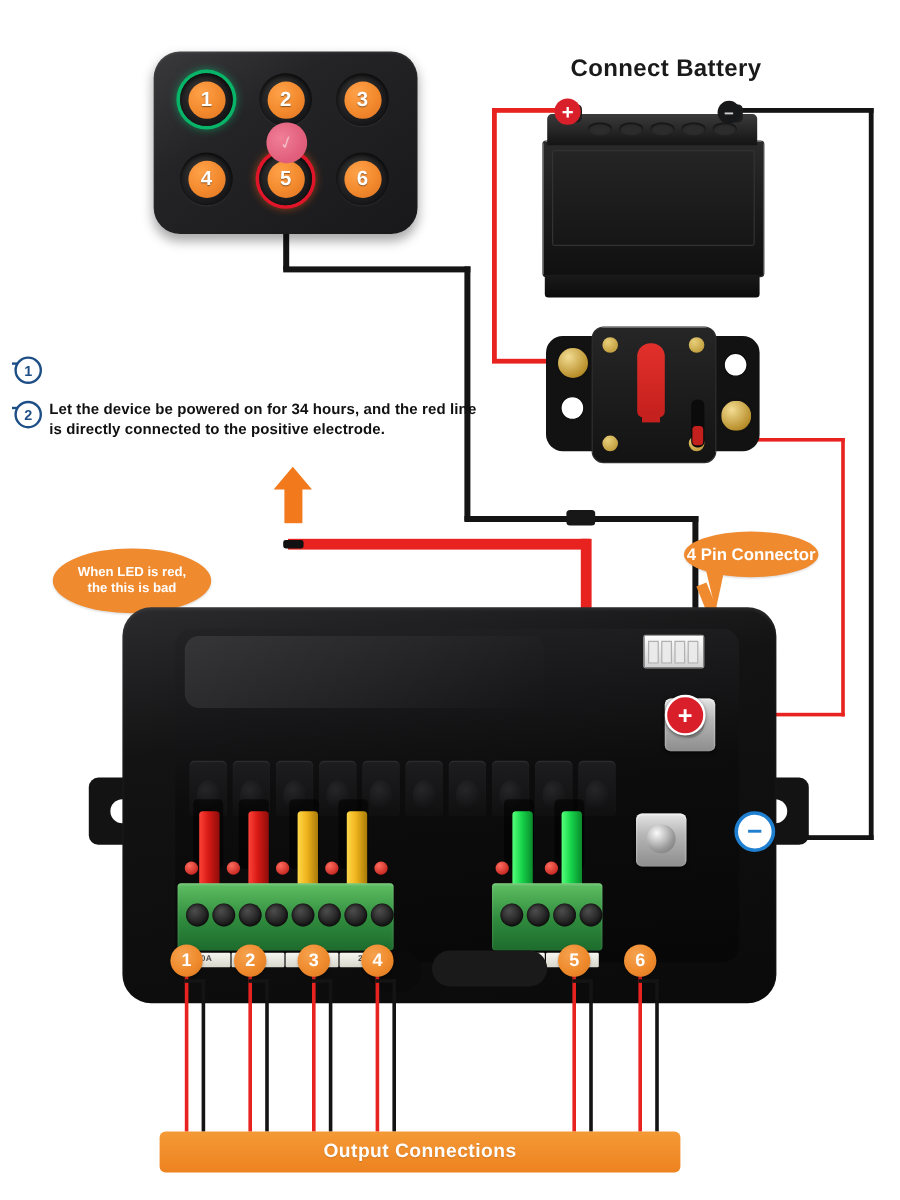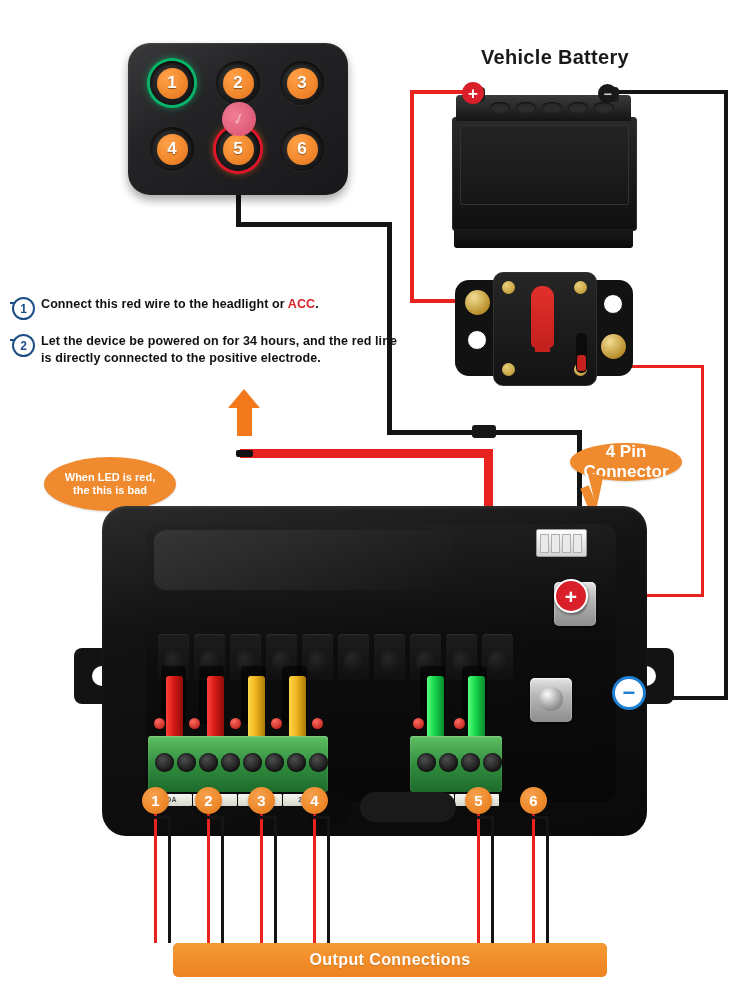--- a/index.html
+++ b/index.html
@@ -142,21 +142,21 @@
     align-items:center;justify-content:center;line-height:1.15;
     box-shadow:0 1px 2px rgba(0,0,0,.15);}
   .bub-tail{position:absolute;background:#f08a2e;}
 
   #led-bubble{left:44px;top:457px;width:132px;height:54px;font-size:11px;}
   #led-tail{left:124px;top:500px;width:14px;height:30px;clip-path:polygon(0 0,100% 0,46% 100%);}
   #led-arrow{position:absolute;left:129px;top:525px;width:9px;height:180px;background:#f08a2e;}
   #led-arrow:after{content:"";position:absolute;left:-6px;top:180px;border-left:10px solid transparent;
     border-right:10px solid transparent;border-top:13px solid #f08a2e;}
 
-  #pin-bubble{left:570px;top:443px;width:112px;height:38px;font-size:17px;}
+  #pin-bubble{left:570px;top:443px;width:112px;height:38px;font-size:14px;}
   #pin-tail{left:585px;top:474px;width:16px;height:34px;clip-path:polygon(0 0,100% 0,88% 100%);
     transform:rotate(9deg);}
   #pin-arrow{position:absolute;left:580px;top:487px;width:9px;height:44px;background:#f08a2e;
     transform:rotate(-22deg);transform-origin:top center;}
   #pin-arrow:after{content:"";position:absolute;left:-5px;top:40px;border-left:9px solid transparent;
     border-right:9px solid transparent;border-top:12px solid #f08a2e;}
 
   #up-arrow{position:absolute;left:237px;top:406px;width:15px;height:30px;background:#f2791c;}
   #up-arrow:before{content:"";position:absolute;left:-9px;top:-17px;border-left:16px solid transparent;
     border-right:16px solid transparent;border-bottom:19px solid #f2791c;}
@@ -176,21 +176,21 @@
   
   .out-num{position:absolute;width:27px;height:27px;border-radius:50%;
     background:radial-gradient(circle at 38% 32%,#f5a24f 0%,#ef8a2c 55%,#d9761f 100%);
     color:#ffffff;font-size:15px;font-weight:bold;display:flex;align-items:center;justify-content:center;
     box-shadow:0 1px 2px rgba(0,0,0,.3);}
 
   #output-banner{left:133px;top:943px;width:434px;height:34px;border-radius:5px;
     background:linear-gradient(180deg,#f49a35,#ed8220);
     color:#ffffff;font-size:16px;font-weight:bold;letter-spacing:.4px;
     display:flex;align-items:center;justify-content:center;
-    text-shadow:0 1px 1px rgba(0,0,0,.15);margin-left:40px;}
+    text-shadow:0 1px 1px rgba(0,0,0,.15);}
 </style>
 </head>
 <body>
 
 <div class="wire blk abs" style="left:236px;top:195px;width:5px;height:30px;"></div>
 <div class="wire blk abs" style="left:236px;top:222px;width:156px;height:5px;"></div>
 <div class="wire blk abs" style="left:387px;top:222px;width:5px;height:212px;"></div>
 <div class="wire blk abs" style="left:387px;top:430px;width:195px;height:5px;"></div>
 <div class="abs" style="left:472px;top:425px;width:24px;height:13px;background:#171717;border-radius:3px;"></div>
 <div class="wire blk abs" style="left:577px;top:430px;width:5px;height:104px;"></div>
@@ -226,21 +226,21 @@
   </div>
   <div class="sw-btn ring-red" style="left:88px;top:84px;">
     <i>5</i>
   </div>
   <div class="sw-btn" style="left:152px;top:84px;">
     <i>6</i>
   </div>
   <div id="panel-logo">✓</div>
 </div>
 
-<div class="abs" id="battery-title">Vehicle Battery</div>
+<div class="abs" id="battery-title">Connect Battery</div>
 <div class="abs" id="battery">
   <div id="bat-body"></div>
   <div id="bat-foot"></div>
   <div id="bat-top">
     <div class="cell" style="left:34px;"></div>
     <div class="cell" style="left:60px;"></div>
     <div class="cell" style="left:86px;"></div>
     <div class="cell" style="left:112px;"></div>
     <div class="cell" style="left:138px;"></div>
   </div>
@@ -264,23 +264,20 @@
     <div id="brk-slot"></div>
     <div id="brk-tab"></div>
   </div>
   <div id="brk-lever"></div>
 </div>
 
 <div class="abs" id="instructions">
   <div class="ins-row">
     <div class="ins-num">
       <span>1</span>
-    </div>
-    <div class="ins-text">
-      <span>Connect this red wire to the headlight or </span><span class="acc">ACC</span><span>.</span>
     </div>
   </div>
   <div class="ins-row">
     <div class="ins-num">
       <span>2</span>
     </div>
     <div class="ins-text">
       <span>Let the device be powered on for 34 hours, and the red line is directly connected to the positive electrode.</span>
     </div>
   </div>

